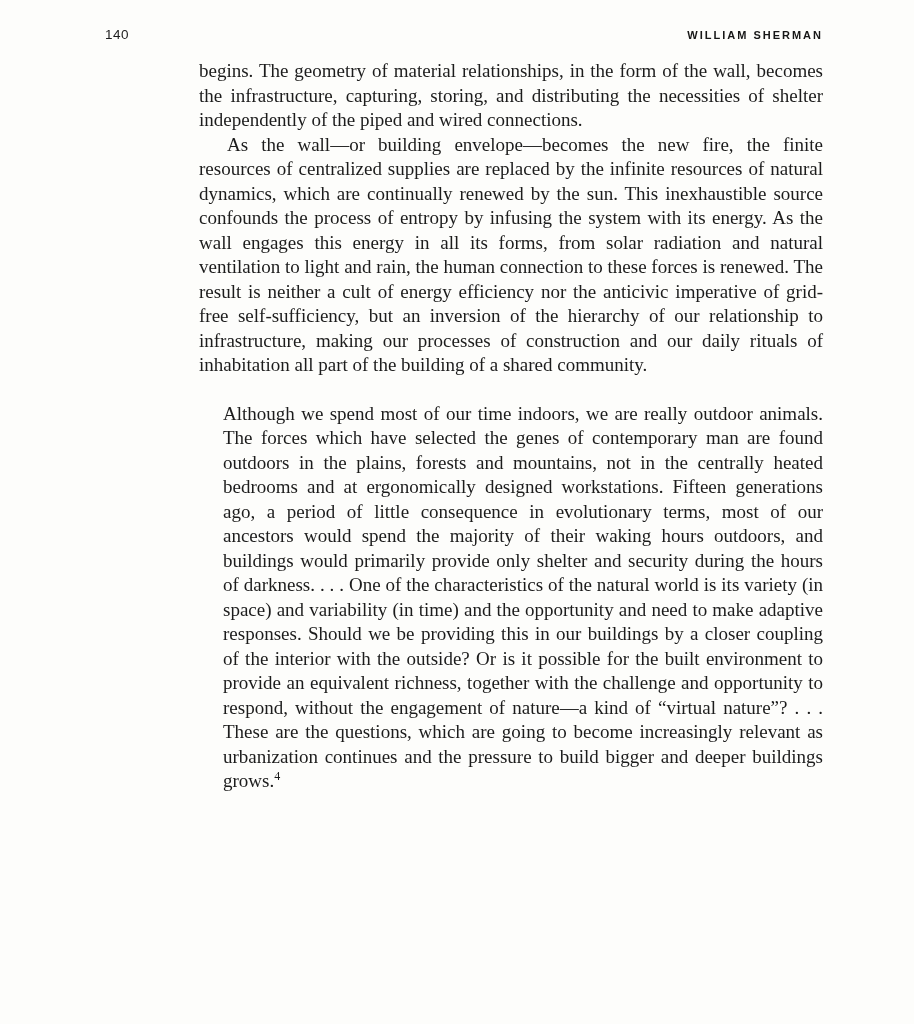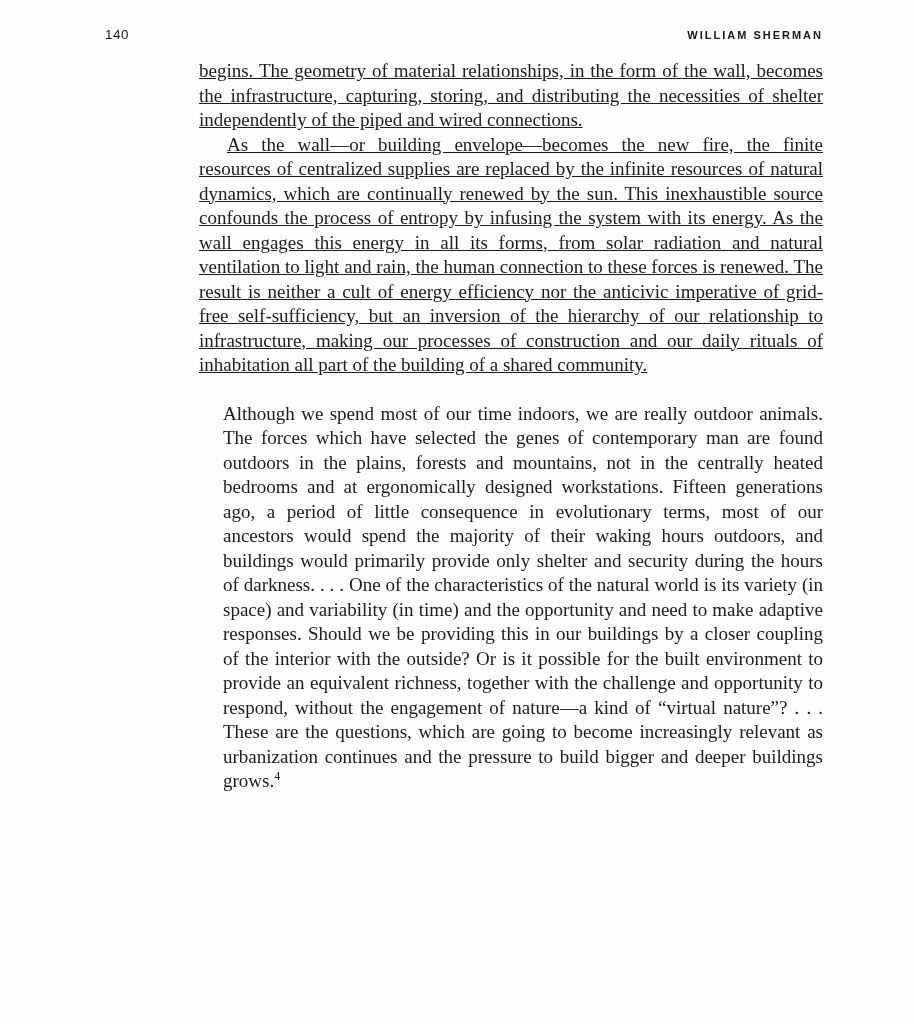--- a/index.html
+++ b/index.html
@@ -49,21 +49,20 @@
     width: 624px;
     font-family: "Liberation Serif", serif;
     font-size: 19px;
     line-height: 24.5px;
     text-align: justify;
     color: #1c1c1c;
   }
   .para {
     margin: 0;
     padding: 0;
-    text-decoration: underline;
   }
   .para.indent {
     text-indent: 28px;
   }
   .block-quote {
     margin: 24px 0 0 24px;
     padding: 0;
     width: 600px;
     text-align: justify;
   }

